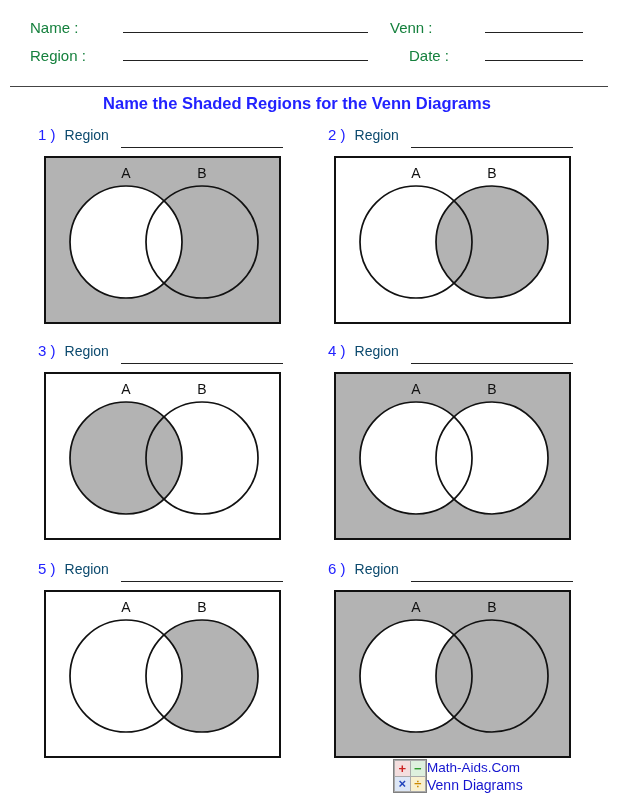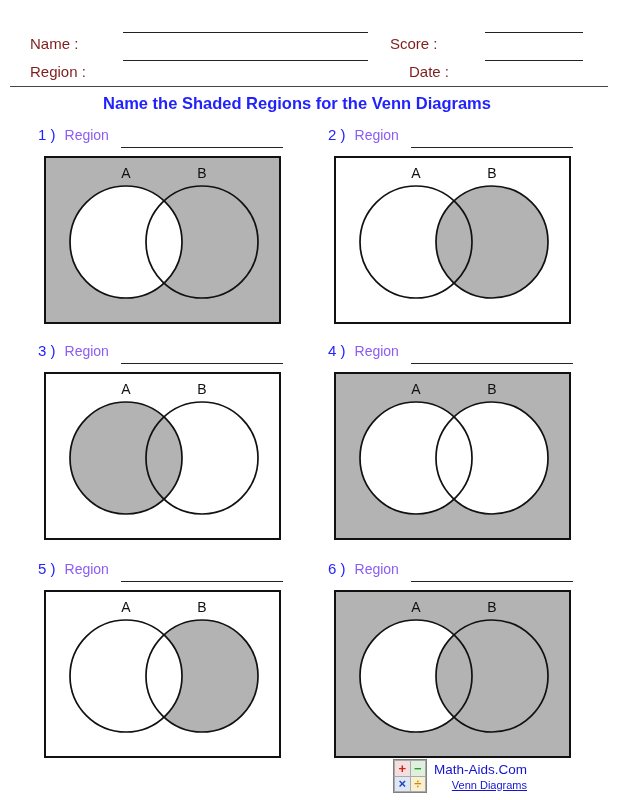--- a/index.html
+++ b/index.html
@@ -1,55 +1,55 @@
 <!DOCTYPE html>
 <html style="--accent: #2222ff; --footer-blue: #1515cf;"><head>
 <meta charset="utf-8">
 <style>
   html,body { margin:0; padding:0; background:#ffffff; }
   .page {
     position:relative; width:618px; height:800px; background:#ffffff;
     font-family:"Liberation Sans", sans-serif; overflow:hidden;
   }
-  .hlabel { position:absolute; font-size:15px; color:#7f1d1d; white-space:nowrap;margin-top:16px; }
+  .hlabel { position:absolute; font-size:15px; color:#15803d; white-space:nowrap; }
   .hline  { position:absolute; height:14px; border-bottom:1.6px solid #222; }
   .divider { position:absolute; left:10px; top:86px; width:598px; border-top:1.2px solid #444; }
   .title {
     position:absolute; left:0; top:94px; width:594px; text-align:center;
     font-weight:bold; font-size:16.5px; color:var(--accent,#2222ff);
   }
   .problem { position:absolute; width:250px; }
   .phead { display:flex; align-items:baseline; height:24px; font-size:14px; }
   .pnum  { color:var(--accent,#2222ff); font-size:15px; margin-right:9px; white-space:pre; }
-  .plabel { color:#8b5cf6; }
+  .plabel { color:#0c4a6e; }
   .ansline { width:162px; border-bottom:1.5px solid #222; height:12px; margin-left:12px; align-self:flex-end; margin-bottom:2px; }
   .venn { display:block; margin:6px 0 0 6px; }
   .footer { position:absolute; left:393px; top:759px; display:flex; align-items:center; }
   .logo {
     width:34px; height:34px; border:1px solid #808080; background:#aaa;
     display:grid; grid-template-columns:1fr 1fr; grid-template-rows:1fr 1fr;
     gap:1px; padding:1px; box-sizing:border-box;
   }
   .logo .cell { display:flex; align-items:center; justify-content:center; font-weight:bold; font-size:13px; line-height:1; }
   .cell-plus   { background:#f4dede; color:#cc2222; }
   .cell-minus  { background:#def0de; color:#2e9b2e; }
   .cell-times  { background:#dde7f6; color:#2244bb; }
   .cell-divide { background:#f8f0cf; color:#cc8800; }
-  .footer-text { margin-left:7px; display:flex; flex-direction:column; justify-content:center;text-align:right; }
+  .footer-text { display:flex; flex-direction:column; justify-content:center; }
   .site { font-size:13.5px; color:var(--footer-blue,#1515cf); }
-  .subtitle { font-size:11px; color:var(--footer-blue,#1515cf); margin-top:2px;text-decoration:underline; }
+  .subtitle { font-size:14px; color:var(--footer-blue,#1515cf); margin-top:2px; }
 </style>
 </head>
 <body>
 
 <div class="page">
 
   <span class="hlabel" style="left:30px;top:19px">Name :</span>
   <span class="hline" style="left:123px;top:18px;width:245px"></span>
-  <span class="hlabel" style="left:390px;top:19px">Score :</span>
+  <span class="hlabel" style="left:390px;top:19px">Venn :</span>
   <span class="hline" style="left:485px;top:18px;width:98px"></span>
   <span class="hlabel" style="left:30px;top:47px">Region :</span>
   <span class="hline" style="left:123px;top:46px;width:245px"></span>
   <span class="hlabel" style="left:409px;top:47px">Date :</span>
   <span class="hline" style="left:485px;top:46px;width:98px"></span>
 
   <div class="divider"></div>
   <div class="title">Name the Shaded Regions for the Venn Diagrams</div>
 
   <div class="problem" style="left:38px;top:126px">

